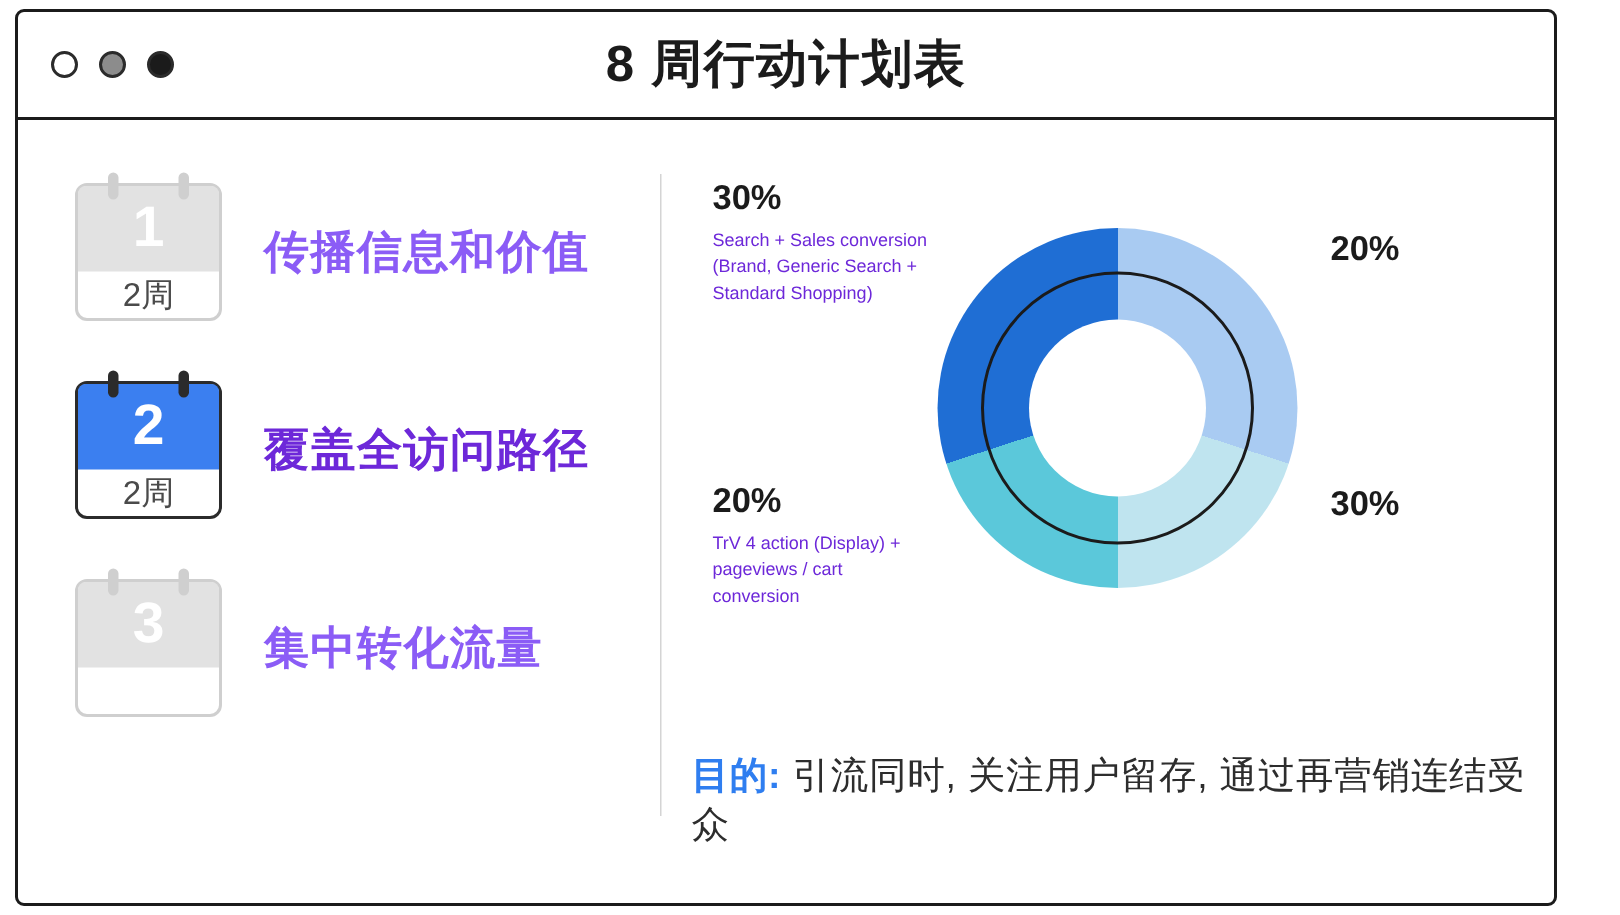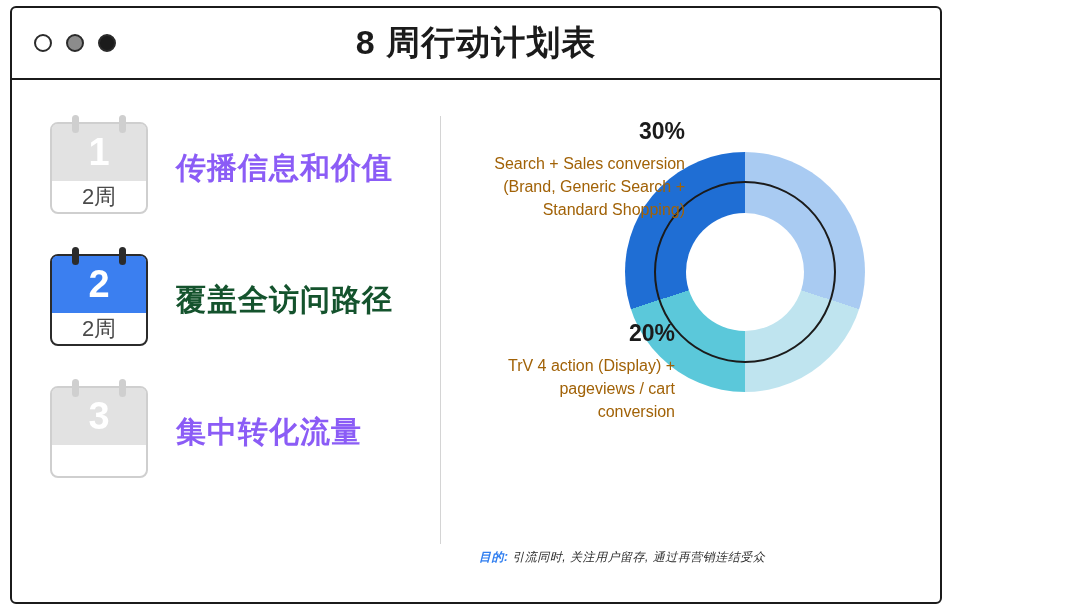--- a/index.html
+++ b/index.html
@@ -5,26 +5,25 @@
   * { box-sizing: border-box; margin: 0; padding: 0; }
   html, body {
     width: 1080px; height: 610px;
     background: #ffffff;
     font-family: "Liberation Sans", sans-serif;
     overflow: hidden;
   }
   .window {
     position: absolute;
     left: 10px; top: 6px;
-    width: 932px; height: 598px;
+    width: 1028px; height: 598px;
     background: #ffffff;
     border: 2px solid #1b1b1b;
     border-radius: 6px;
     overflow: hidden;
-    text-align: right;
   }
   .titlebar {
     position: relative;
     height: 72px;
     border-bottom: 2px solid #1b1b1b;
     display: flex;
     align-items: center;
     justify-content: center;
   }
   .dots {
@@ -103,21 +102,21 @@
   .step.active .cal { border-color: #2b2b2b; }
   .step.active .cal .ring { background: #2b2b2b; }
   .step.active .cal .head { background: #3b7ff0; }
   .step-label {
     margin-left: 28px;
     font-size: 30px;
     font-weight: bold;
     color: #8b5cf6;
     letter-spacing: 1px;
   }
-  .step.active .step-label { color: #14532d; font-family: Liberation Serif, serif; }
+  .step.active .step-label { color: #6d28d9; font-family: Liberation Serif, serif; }
 
   .right-pane {
     flex: 1;
     position: relative;
     padding: 32px 24px 0 42px;
   }
   .donut-wrap {
     position: absolute;
     left: 188px; top: 72px;
     width: 240px; height: 240px;
@@ -152,37 +151,36 @@
     pointer-events: none;
   }
   .ann { position: absolute; }
   .ann .pct {
     font-size: 23px;
     font-weight: bold;
     color: #1b1b1b;
     margin-bottom: 7px;
   }
   .ann .desc {
-    font-size: 16px;
+    font-size: 12px;
     line-height: 1.45;
-    color: #a16207;
+    color: #6d28d9;
     white-space: pre-line;
   }
   .ann-tl { left: 38px; top: 38px; width: 210px; }
   .ann-tr { left: 450px; top: 72px; width: 180px; }
   .ann-bl { left: 38px; top: 240px; width: 200px; }
   .ann-br { left: 450px; top: 242px; width: 190px; }
 
   .footer-note {
     position: absolute;
-    left: 42px; bottom: 36px;
-    font-size: 12px;
+    left: 24px; bottom: 36px;
+    font-size: 25px;
     color: #2d2d2d;
     letter-spacing: 0.5px;
-    font-style: italic;
   }
   .footer-note .hl { color: #2f7ef0; font-weight: bold; }
 </style>
 </head>
 <body>
 
 <div class="window">
 
   <div class="titlebar">
     <div class="dots">

